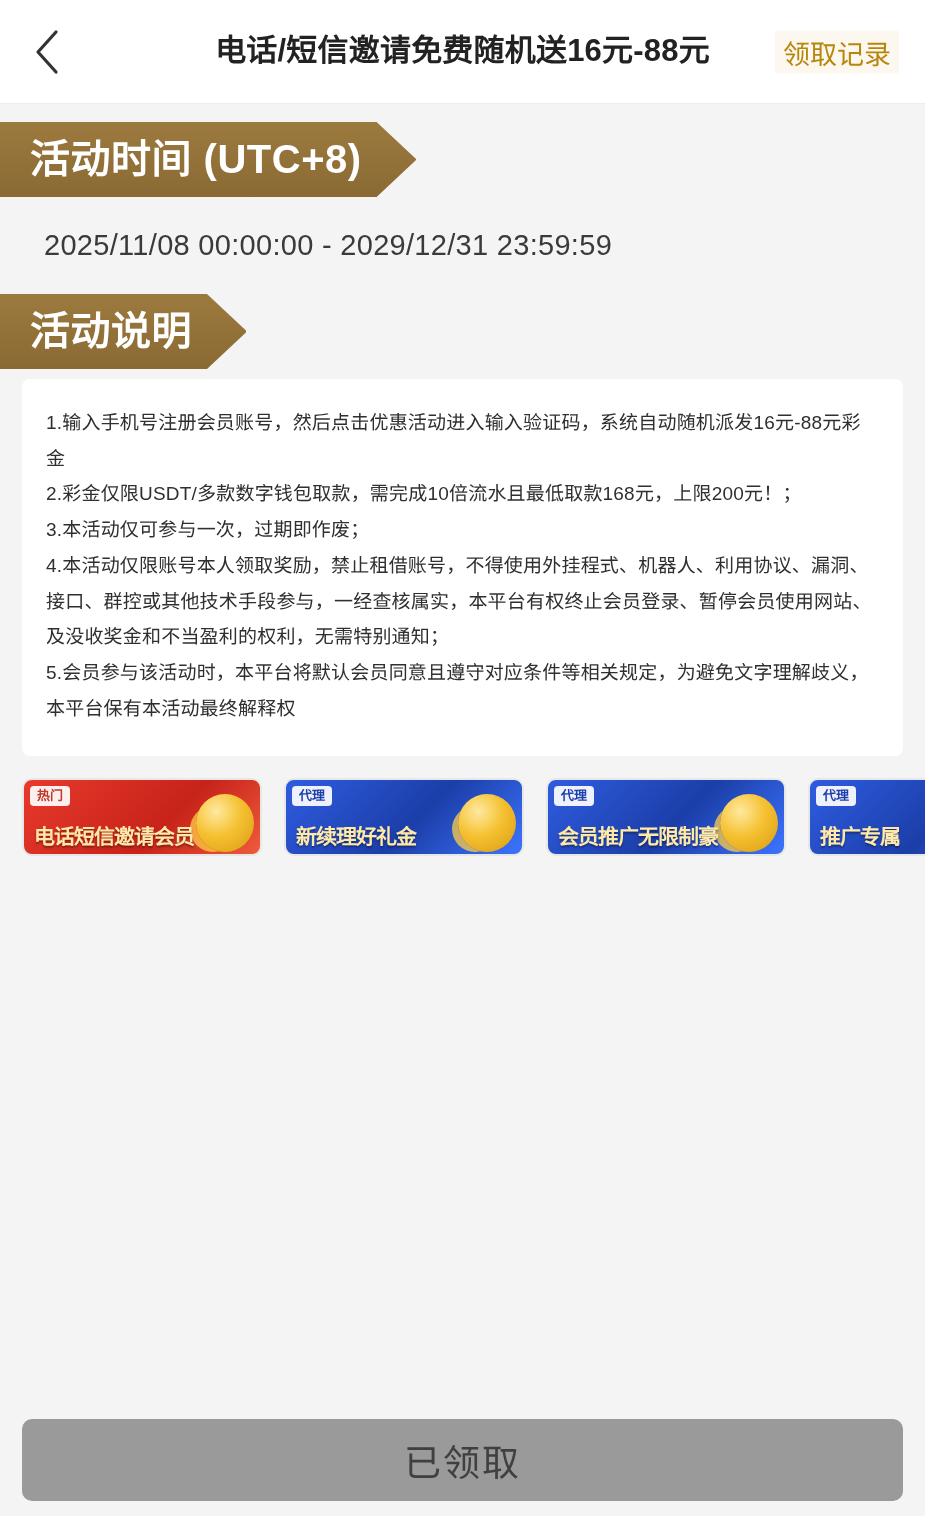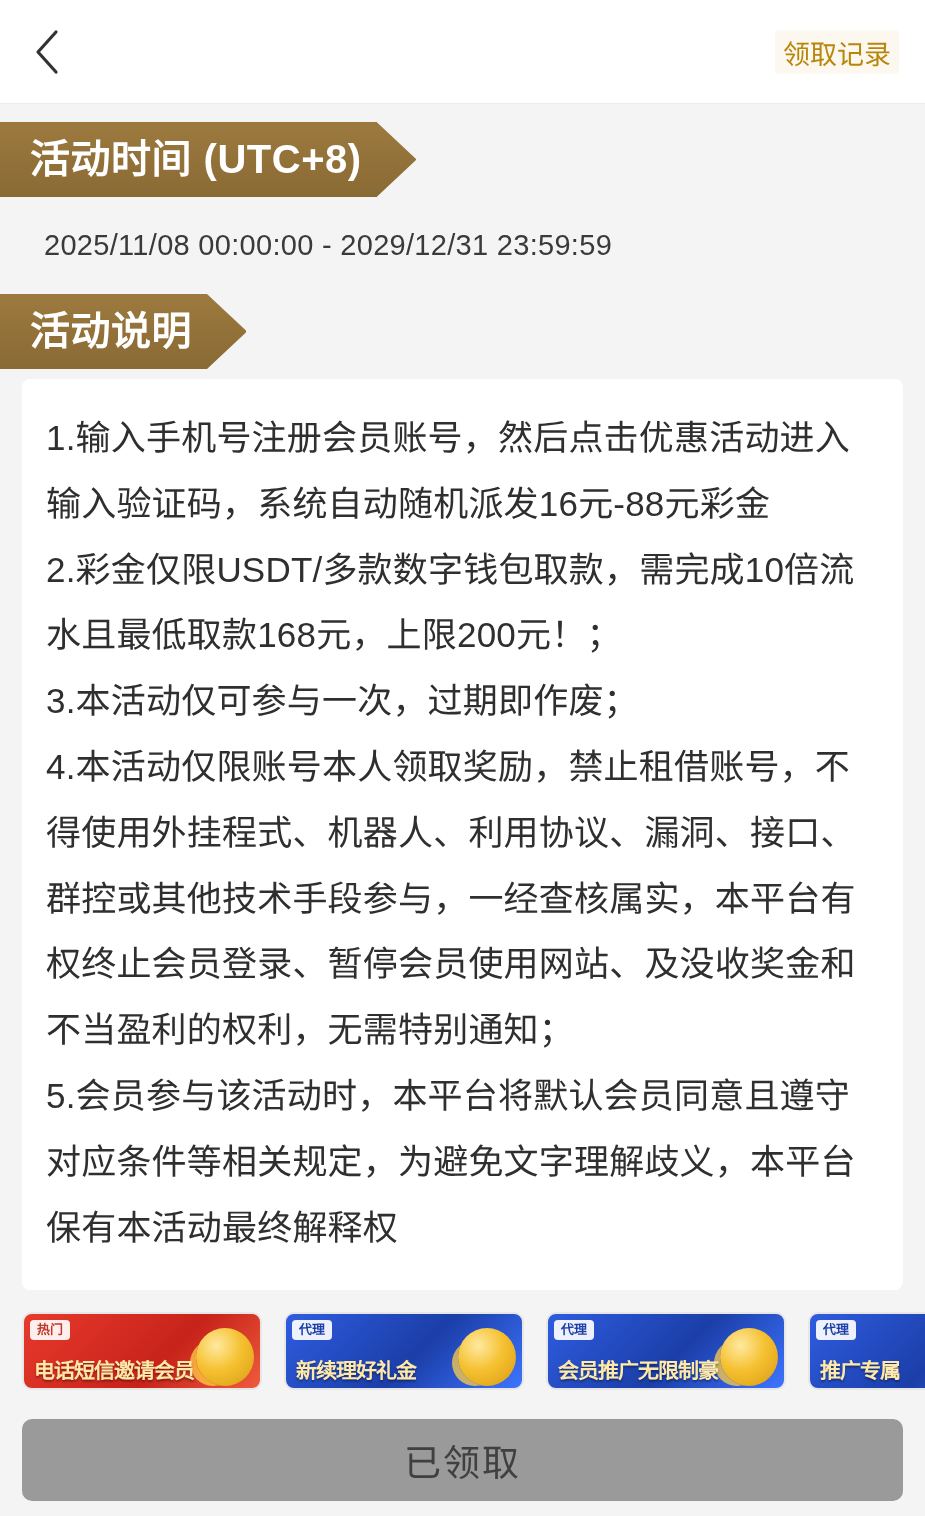--- a/index.html
+++ b/index.html
@@ -148,21 +148,21 @@
     padding: 22px 22px 32px 22px;
     letter-spacing: 0.3px;
   }
 
   .rules-card {
     background: #ffffff;
     border-radius: 8px;
     padding: 26px 24px 30px 24px;
   }
   .rule-line {
-    font-size: 35px;
+    font-size: 19px;
     line-height: 1.88;
     color: #2f2f2f;
     letter-spacing: 0.2px;
   }
 
   
   .banner-strip {
     display: flex;
     gap: 22px;
     margin-top: 22px;
@@ -249,20 +249,21 @@
 <body>
 
 <div class="header">
   <div class="back-btn">
     <span>
       <svg width="26" height="46" viewBox="0 0 26 46" fill="none" xmlns="http://www.w3.org/2000/svg">
         <path d="M22 3 L4 23 L22 43" stroke="#333" stroke-width="3.2" stroke-linecap="round" stroke-linejoin="round"></path>
       </svg>
     </span>
   </div>
+  <div class="header-title">电话/短信邀请免费随机送16元-88元</div>
   <div class="record-link">领取记录</div>
 </div>
 
 <div class="content">
 
 
   <div class="ribbon-wrap">
     <div class="ribbon">活动时间 (UTC+8)</div>
   </div>
   <div class="time-text">2025/11/08 00:00:00 - 2029/12/31 23:59:59</div>

